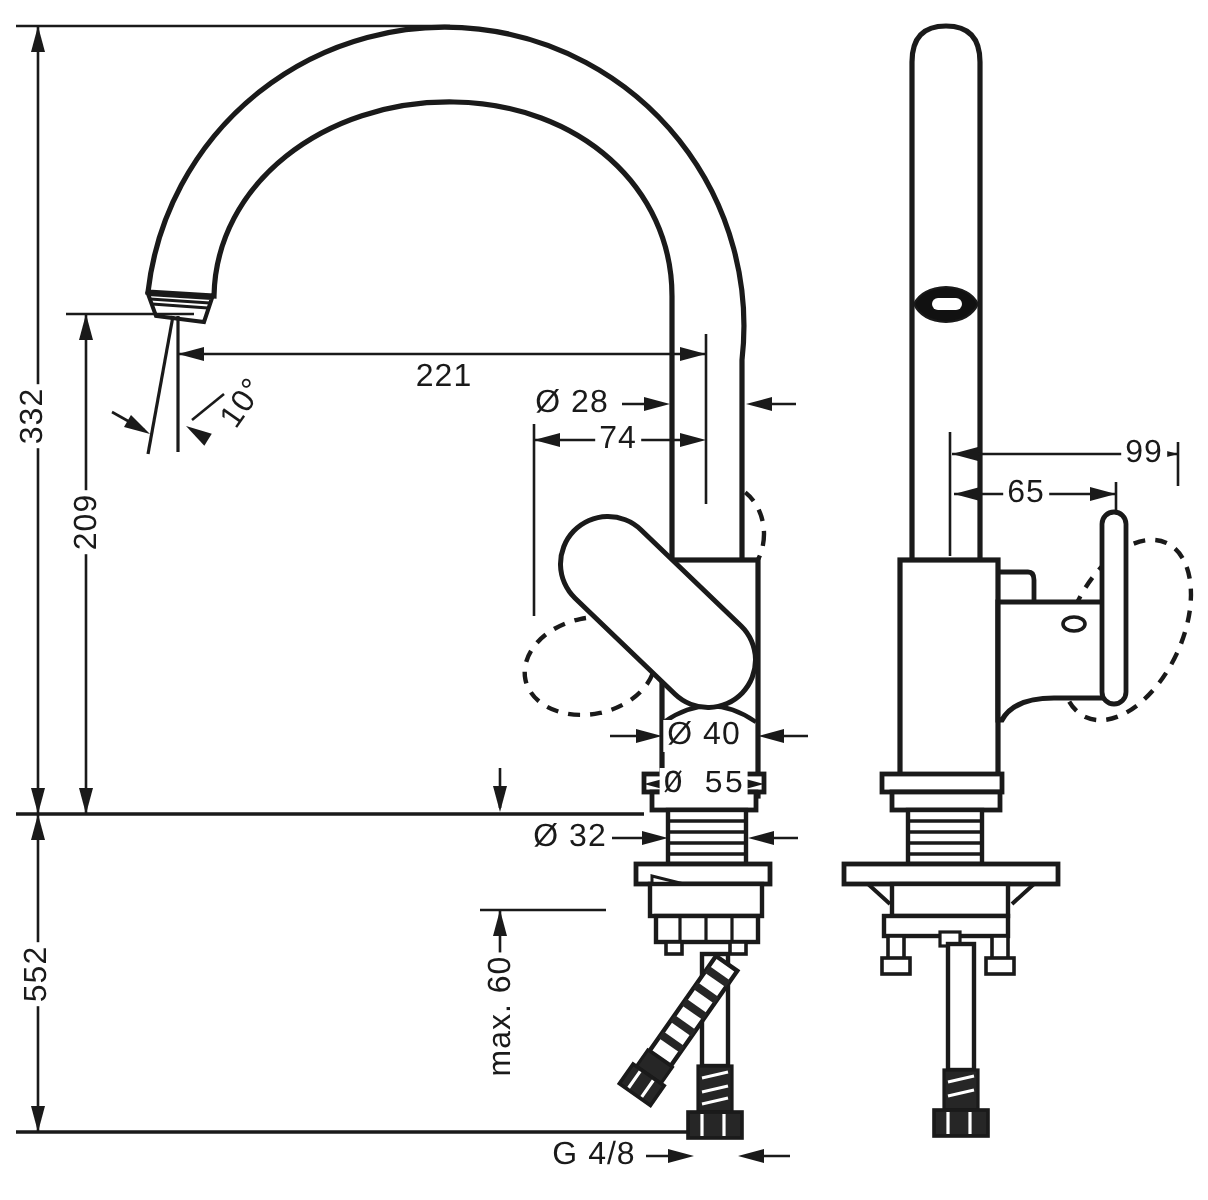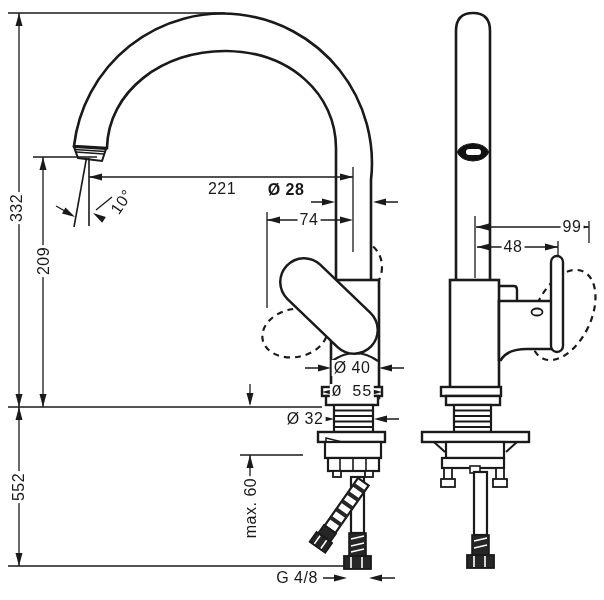--- a/index.html
+++ b/index.html
@@ -174,22 +174,22 @@
     <g transform="translate(93,213) rotate(212)">
         <polygon points="0,0 -13,-3.5 -13,3.5"></polygon>
       </g>
   </g>
 </svg>
 
 <span class="dim rot" style="left:17px;top:208px;">332</span>
 <span class="dim rot" style="left:44px;top:261px;">209</span>
 <span class="dim rot" style="left:19px;top:487px;">552</span>
 <span class="dim" style="left:222px;top:189px;">221</span>
-<span class="dim" style="left:286px;top:190px;font-weight:bold;">Ø 28</span>
+<span class="dim" style="left:286px;top:202px;">Ø 28</span>
 <span class="dim" style="left:309px;top:220px;">74</span>
 <span class="dim" style="left:536px;top:227px;margin-left:36px;">99</span>
-<span class="dim" style="left:513px;top:247px;">48</span>
+<span class="dim" style="left:513px;top:247px;">65</span>
 <span class="dim" style="left:352px;top:368px;">Ø 40</span>
 <span class="dim" style="left:352px;top:392px;font-family:Liberation Mono, monospace;">Ø 55</span>
-<span class="dim" style="left:285px;top:419px;margin-left:20px;">Ø 32</span>
+<span class="dim" style="left:285px;top:419px;">Ø 32</span>
 <span class="dim rot" style="left:251px;top:508px;">max. 60</span>
 <span class="dim" style="left:297px;top:578px;">G 4/8</span>
 <span class="dim rot55" style="left:122px;top:202px;">10°</span>
 
 </body></html>

